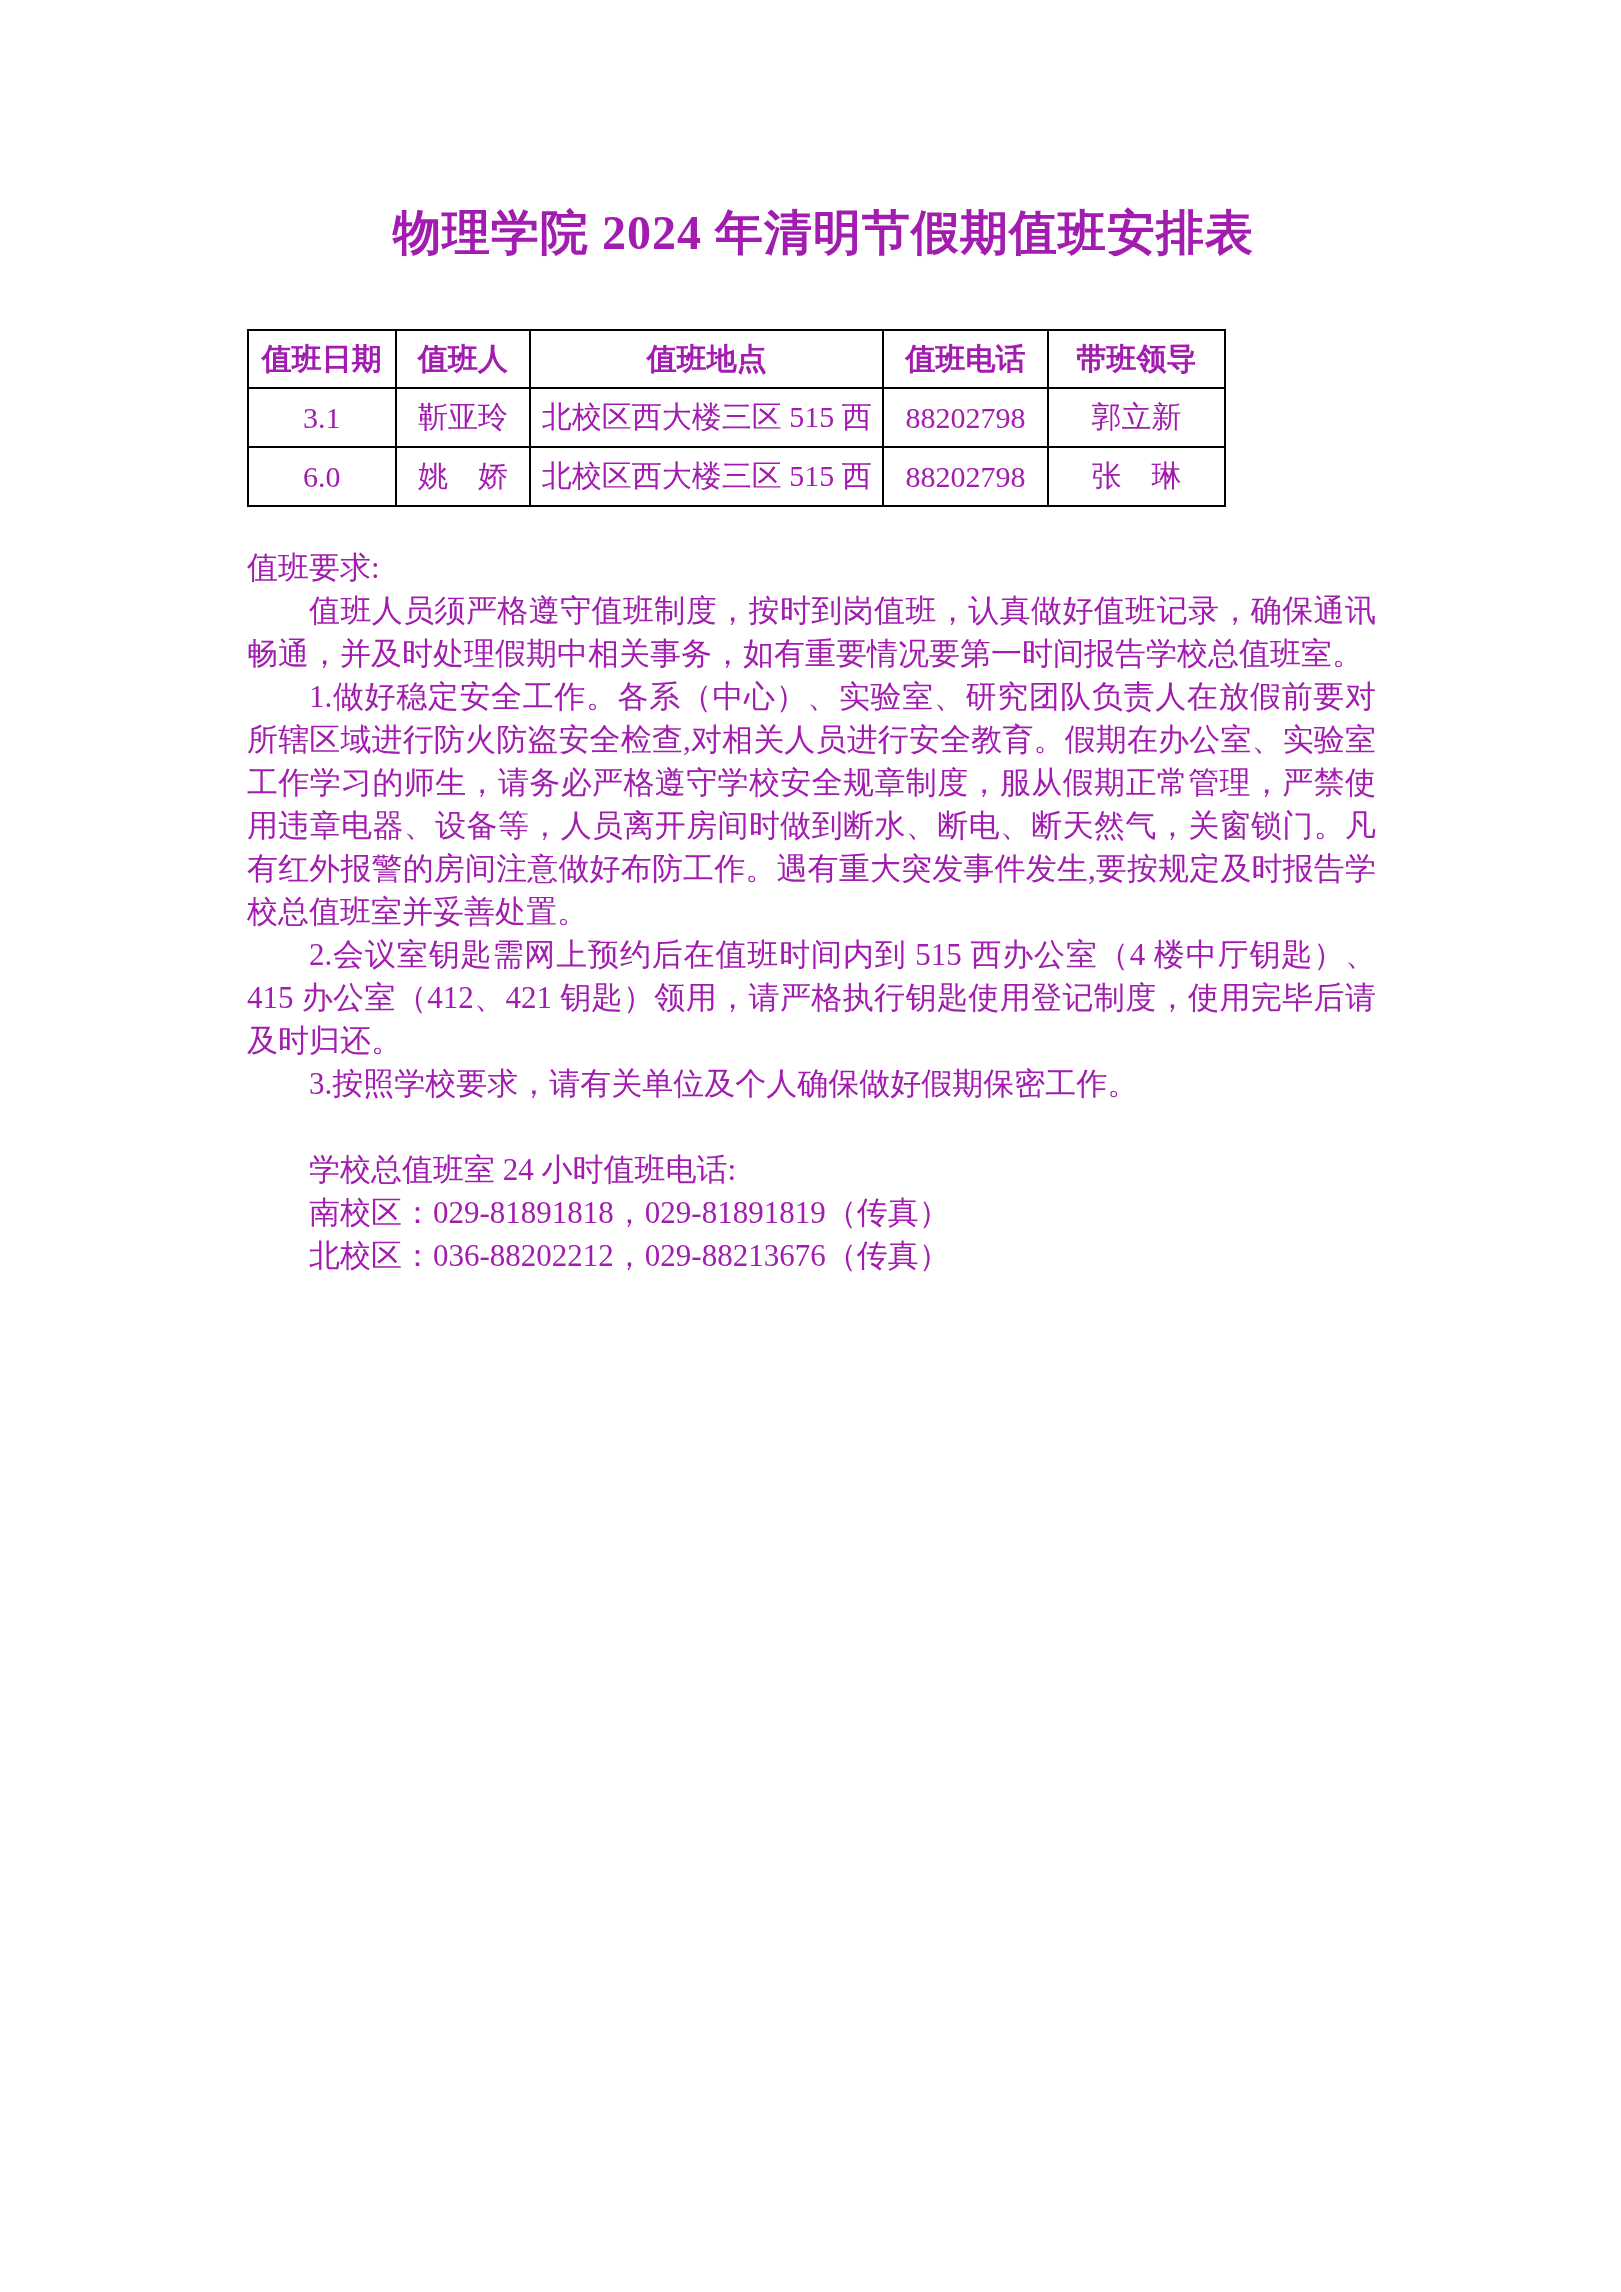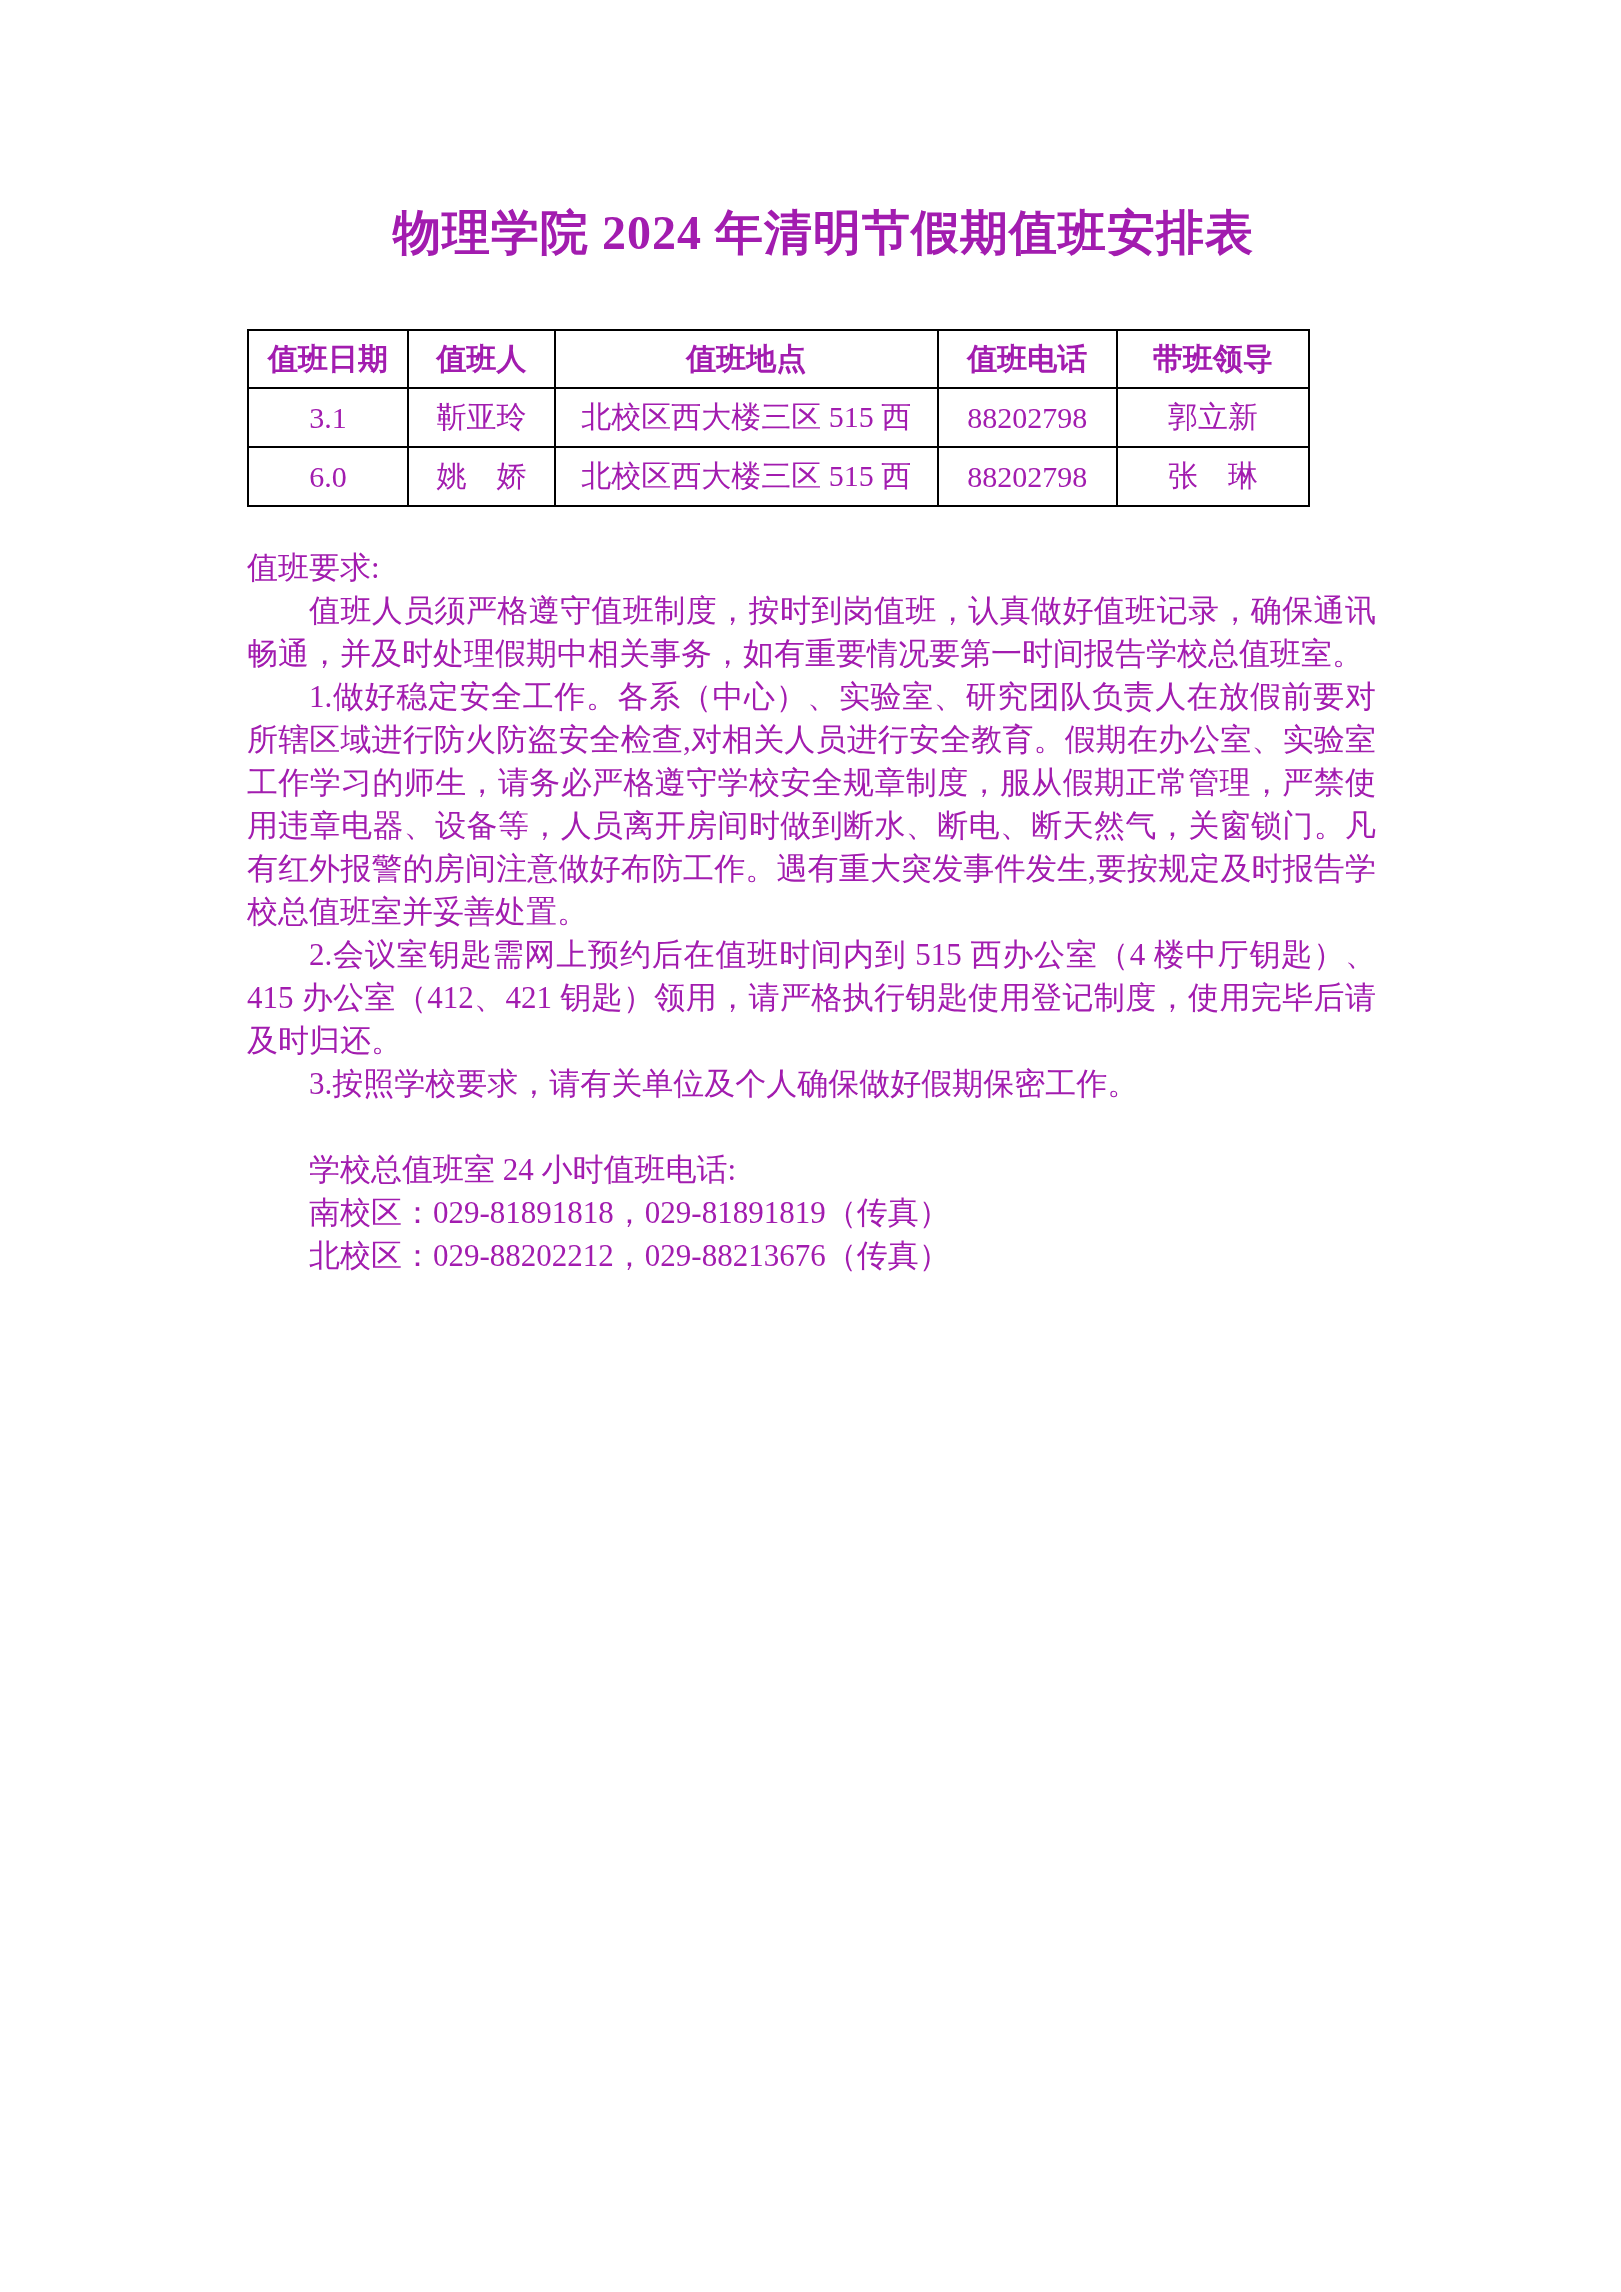--- a/index.html
+++ b/index.html
@@ -25,21 +25,21 @@
     width: 1153px;
     text-align: center;
     font-size: 48px;
     font-weight: bold;
     line-height: 63px;
     letter-spacing: 1px;
     white-space: nowrap;
   }
   table.duty-table {
     margin-top: 65px;
-    width: 1063px;
+    width: 979px;
     border-collapse: collapse;
     table-layout: fixed;
   }
   .duty-table th, .duty-table td {
     border-left: 2px solid #000;
     border-right: 2px solid #000;
     border-top: 2.9px solid #000;
     border-bottom: 2.9px solid #000;
     text-align: center;
     vertical-align: middle;
@@ -118,19 +118,19 @@
       <div class="sec-heading first">值班要求:</div>
       <p class="para">值班人员须严格遵守值班制度，按时到岗值班，认真做好值班记录，确保通讯畅通，并及时处理假期中相关事务，如有重要情况要第一时间报告学校总值班室。</p>
 
       <p class="para">1.做好稳定安全工作。各系（中心）、实验室、研究团队负责人在放假前要对所辖区域进行防火防盗安全检查,对相关人员进行安全教育。假期在办公室、实验室工作学习的师生，请务必严格遵守学校安全规章制度，服从假期正常管理，严禁使用违章电器、设备等，人员离开房间时做到断水、断电、断天然气，关窗锁门。凡有红外报警的房间注意做好布防工作。遇有重大突发事件发生,要按规定及时报告学校总值班室并妥善处置。</p>
       <p class="para">2.会议室钥匙需网上预约后在值班时间内到 515 西办公室（4 楼中厅钥匙）、415 办公室（412、421 钥匙）领用，请严格执行钥匙使用登记制度，使用完毕后请及时归还。</p>
       <p class="para">3.按照学校要求，请有关单位及个人确保做好假期保密工作。</p>
 
       <div class="hotline">
         <div class="hotline-line">学校总值班室 24 小时值班电话:</div>
         <div class="hotline-line">南校区：029-81891818，029-81891819（传真）</div>
-        <div class="hotline-line">北校区：029-88202212，029-88213676（传真）</div>
+        <div class="hotline-line">北校区：036-88202212，029-88213676（传真）</div>
       </div>
     </div>
 
   </div>
 </div>
 
 
 </body></html>

